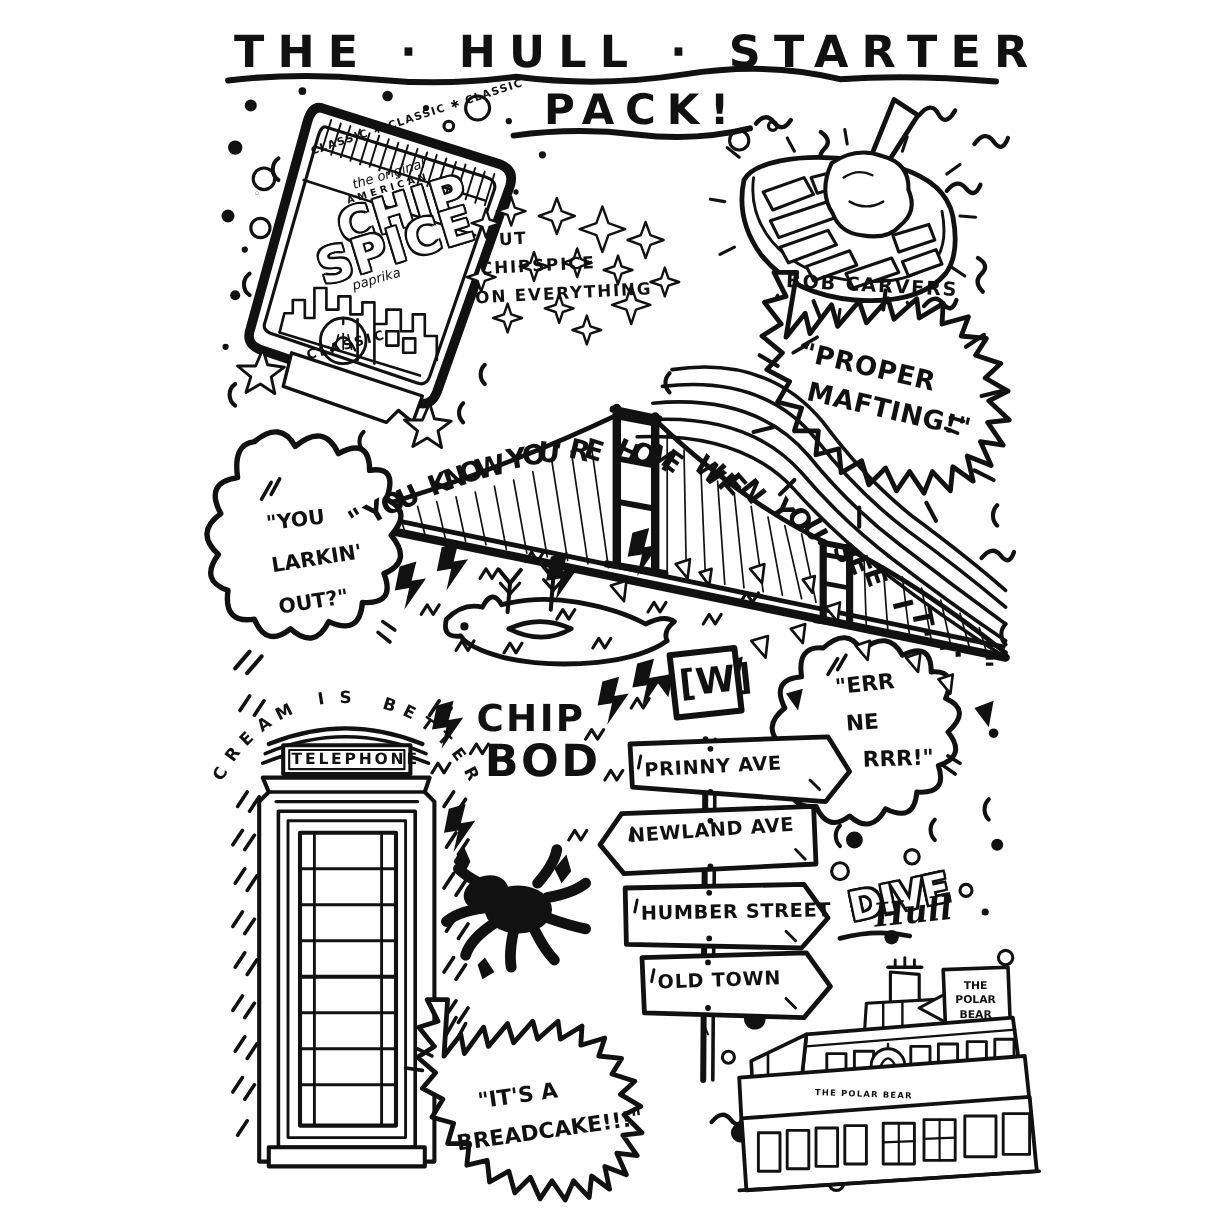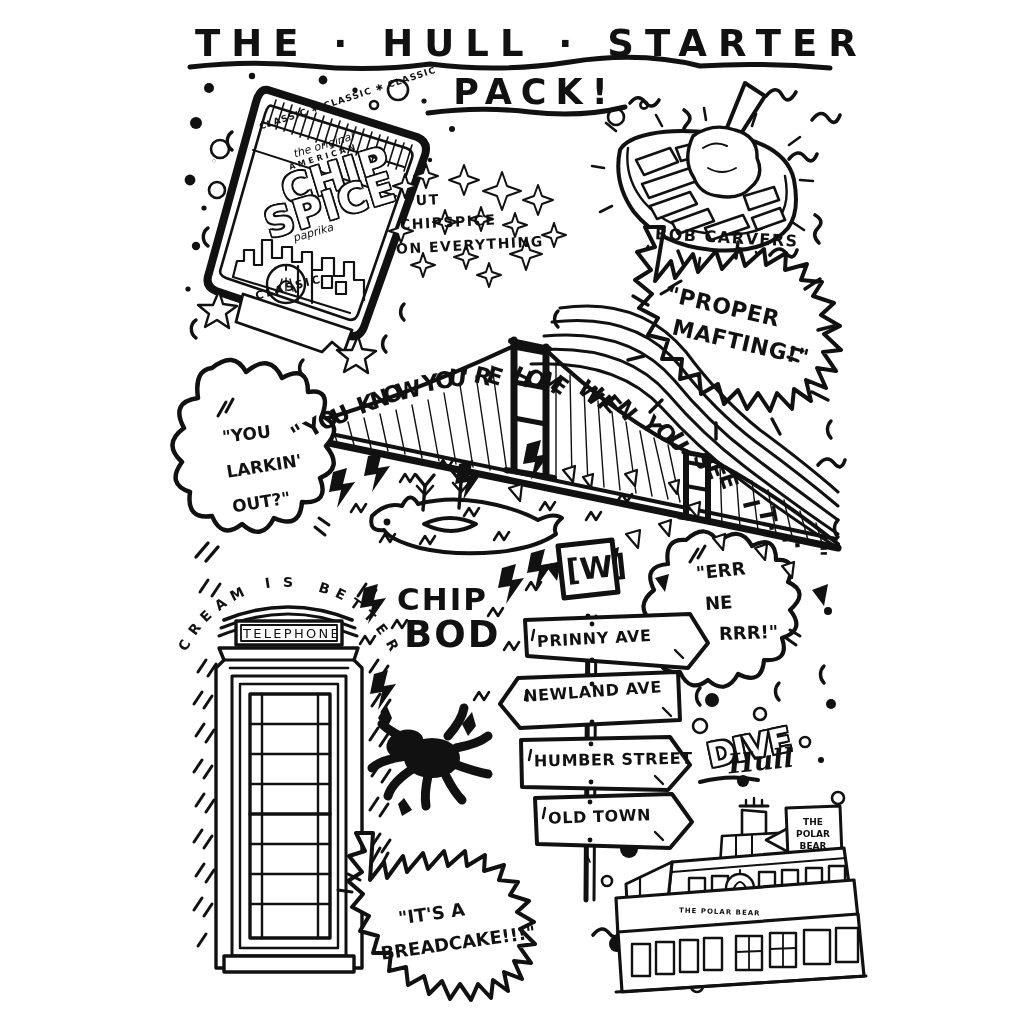--- a/index.html
+++ b/index.html
@@ -95,21 +95,21 @@
   .dead{left:397px;top:581px;font-size:31px;font-weight:800;letter-spacing:2px;}
   .bod{left:404px;top:613px;font-size:37px;font-weight:800;letter-spacing:2px;}
 
   
   .cream-letter{
     position:absolute;font-size:14px;font-weight:700;letter-spacing:0;
     transform-origin:center center;
   }
 
   
-  .tele{left:243px;top:626px;font-size:13px;font-weight:400;letter-spacing:2.3px;}
+  .tele{left:243px;top:626px;font-size:13px;font-weight:700;letter-spacing:2.3px;}
 
   
   .sign-txt{font-size:16px;font-weight:700;letter-spacing:0.6px;}
   .sg1{left:537px;top:629px;transform:rotate(-3deg);}
   .sg2{left:524px;top:682px;transform:rotate(-4deg);}
   .sg3{left:534px;top:750px;transform:rotate(-1deg);}
   .sg4{left:548px;top:807px;transform:rotate(-2deg);}
 
   
   .dive{

